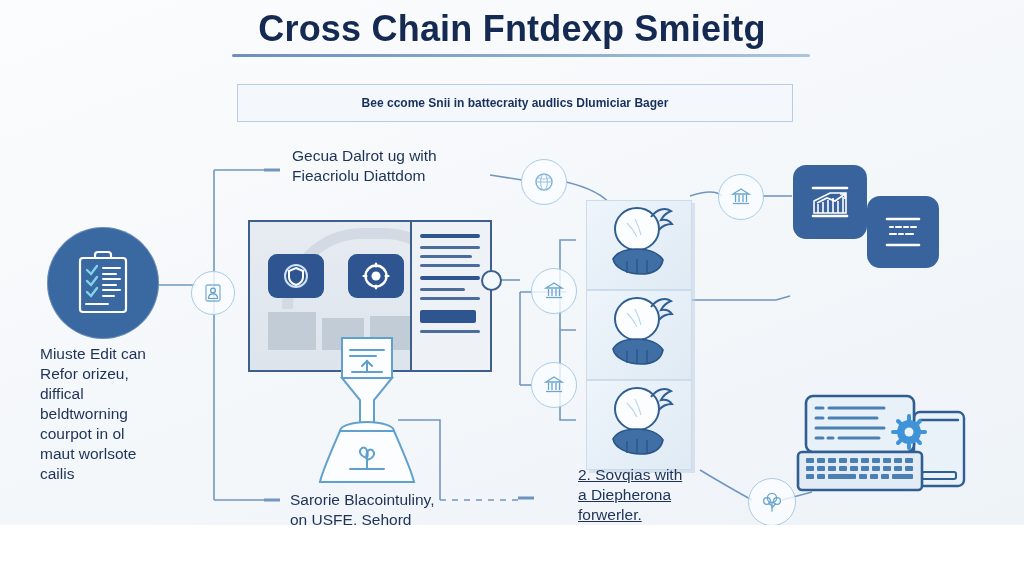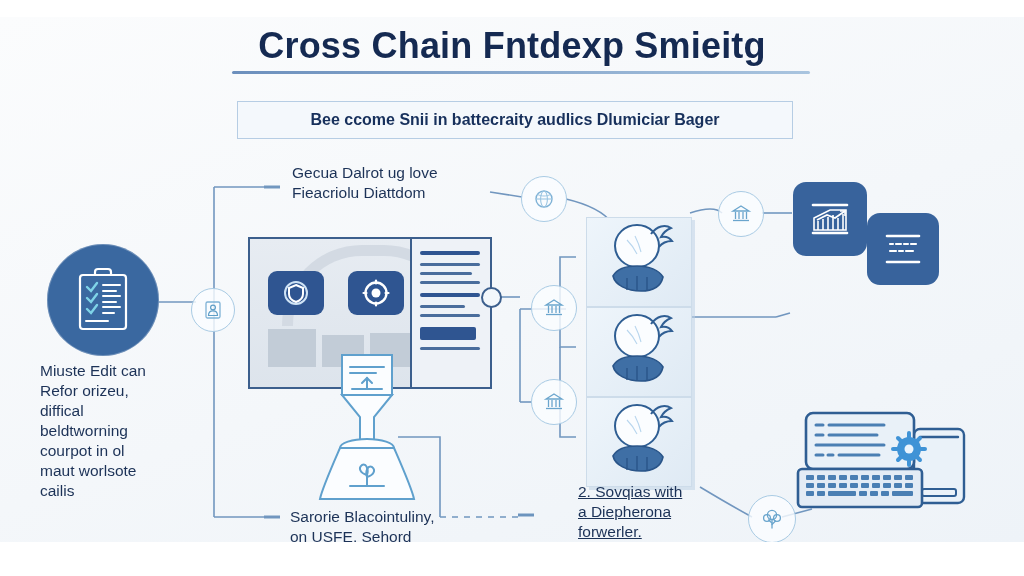--- a/index.html
+++ b/index.html
@@ -9,21 +9,20 @@
   body {
     width: 1024px; height: 576px;
     font-family: "Liberation Sans", sans-serif;
     overflow: hidden;
   }
   #canvas {
     position: relative;
     width: 1024px; height: 525px;
     background: linear-gradient(160deg,#fbfcfd 0%, #f4f7fa 55%, #eef3f8 100%);
     overflow: hidden;
-    margin-top: 17px;
   }
 
   
   #wires {
     position: absolute; left: 0; top: 0;
     width: 1024px; height: 576px;
     pointer-events: none;
   }
 
   
@@ -48,21 +47,21 @@
   .subtitle-box {
     position: absolute;
     left: 237px; top: 84px;
     width: 556px; height: 38px;
     box-sizing: border-box;
     border: 1.5px solid #b6cde4;
     background: #f4f8fc;
     display: flex; align-items: center; justify-content: center;
   }
   .subtitle-box span {
-    font-size: 16px;
+    font-size: 12px;
     font-weight: bold;
     color: #17305c;
     white-space: nowrap;
   }
 
   
   .txt {
     position: absolute;
     color: #1c3257;
     font-size: 15.5px;
@@ -530,21 +529,21 @@
         <circle cx="12" cy="8" r="4.6"></circle>
         <circle cx="7" cy="11" r="3.4"></circle>
         <circle cx="17" cy="11" r="3.4"></circle>
         <path d="M12 12 v9"></path>
         <path d="M12 16 l-3.5 -3"></path>
         <path d="M12 17.5 l3.5 -3.5"></path>
       </g>
     </svg>
   </div>
 
-  <div class="txt" style="left:292px; top:146px; width:210px;">Gecua Dalrot ug love
+  <div class="txt" style="left:292px; top:146px; width:210px;">Gecua Dalrot ug with
 Fieacriolu Diattdom</div>
 
   <div class="txt" style="left:40px; top:344px; width:176px;">Miuste Edit can
 Refor orizeu,
 diffical
 beldtworning
 courpot in ol
 maut worlsote
 cailis</div>
 

